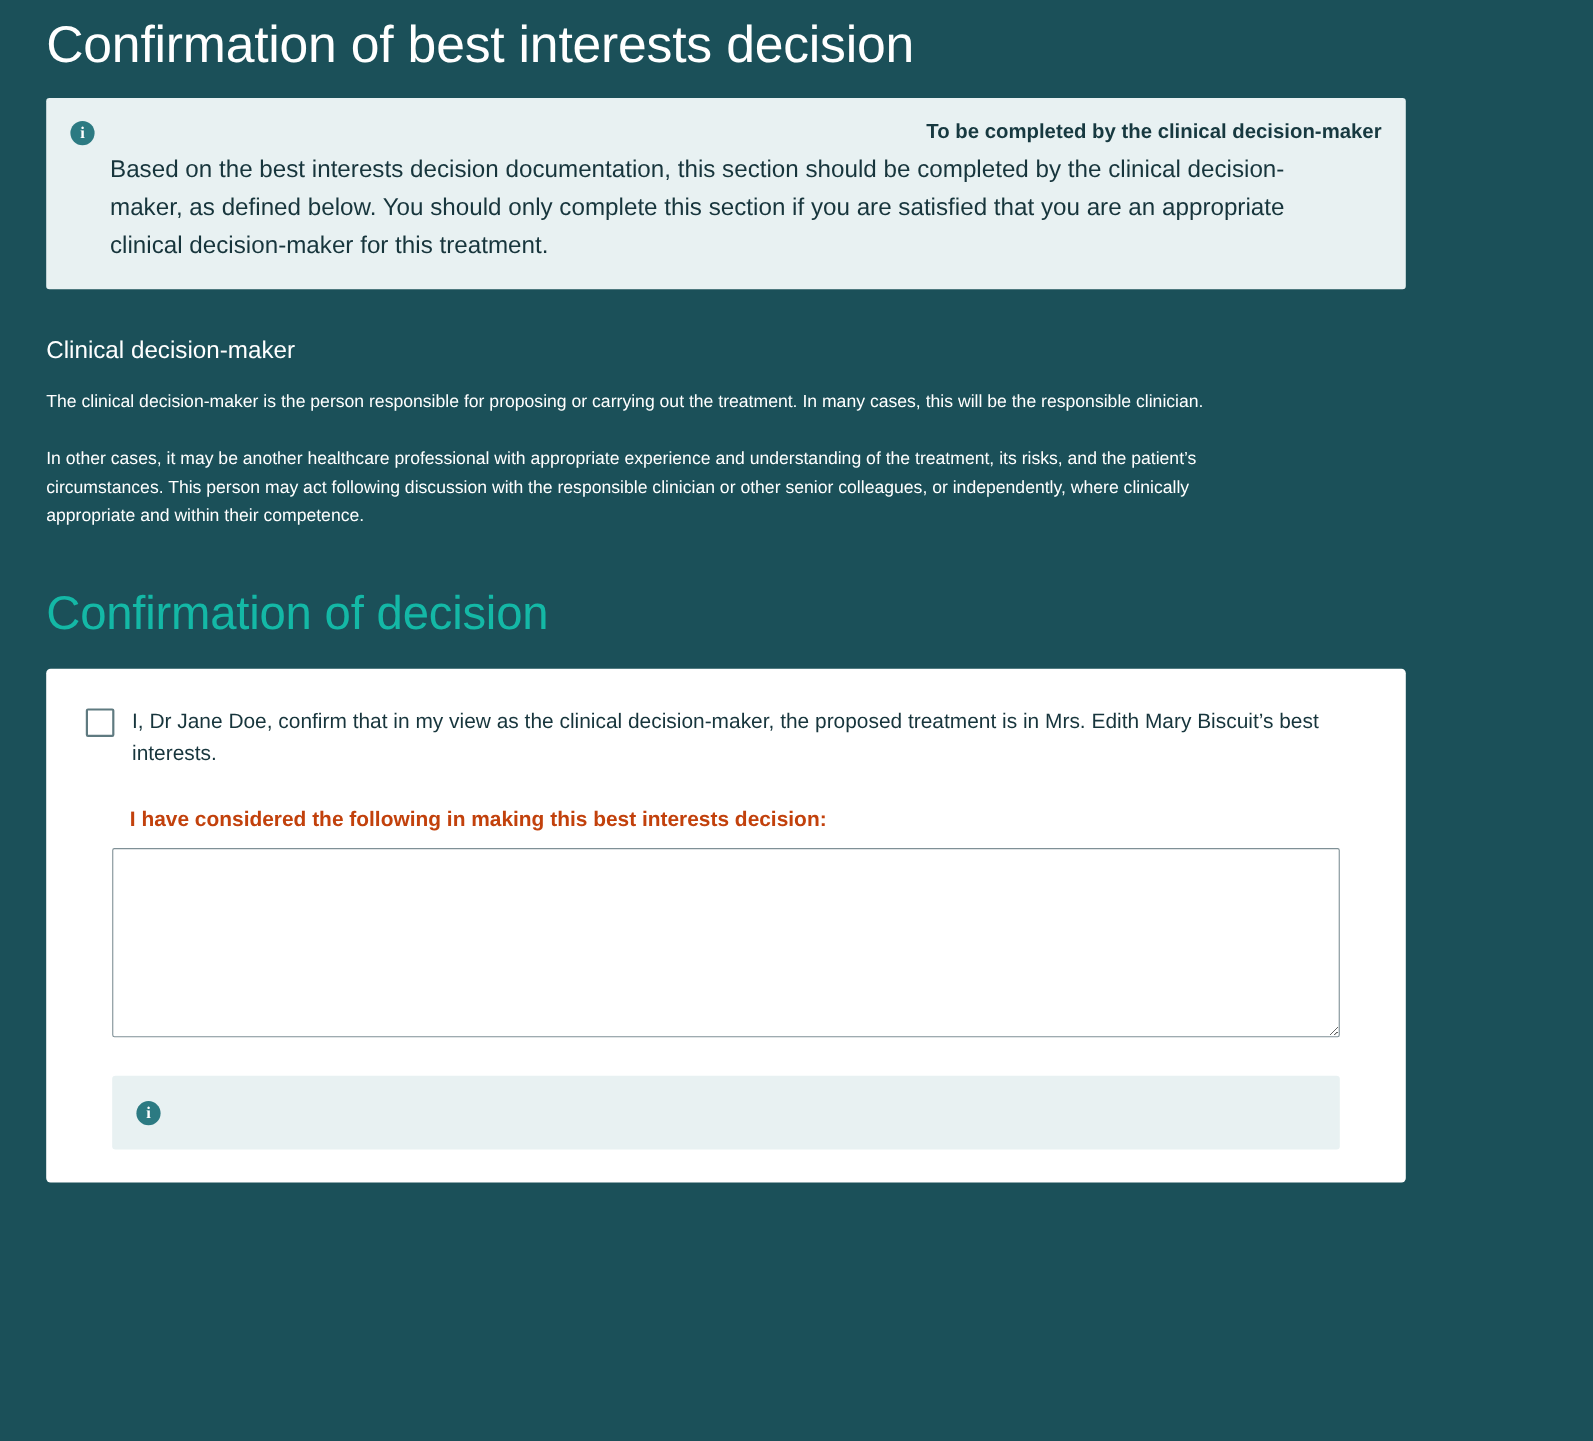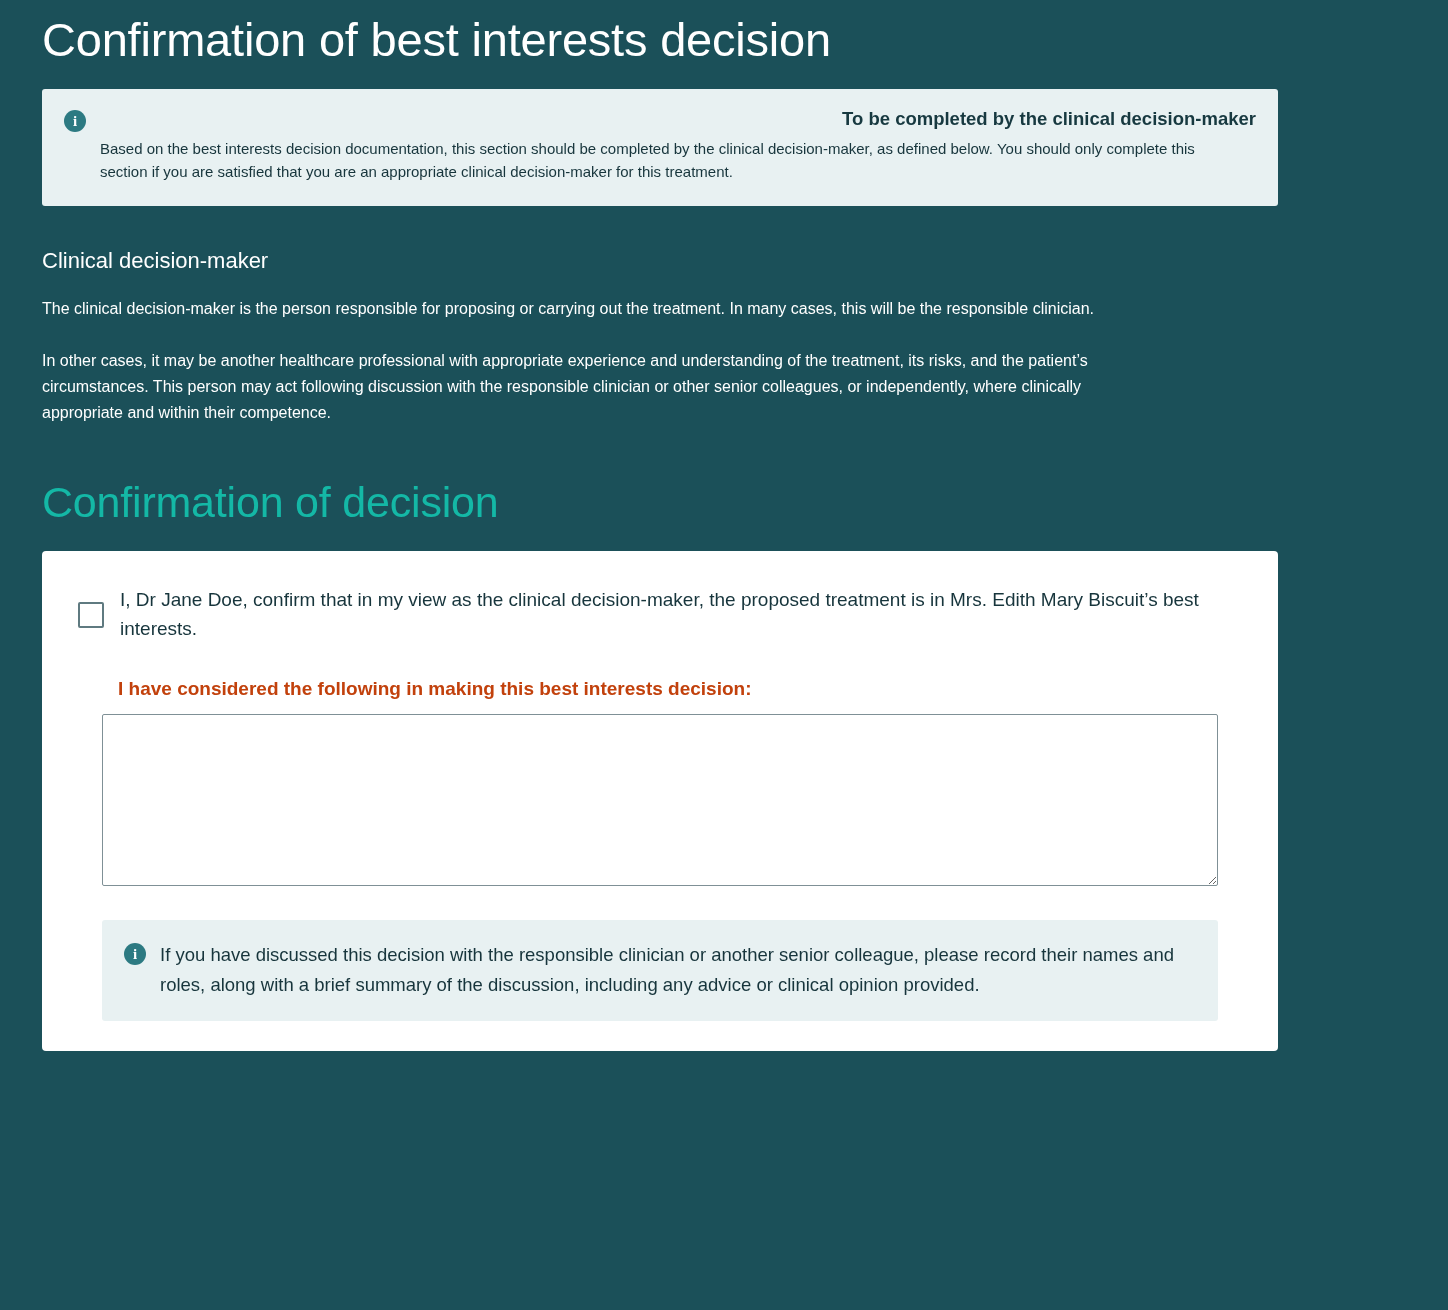--- a/index.html
+++ b/index.html
@@ -54,21 +54,21 @@
   .info-body { flex: 1 1 auto; }
   .info-title {
     font-weight: bold;
     font-size: 18.5px;
     color: #173940;
     margin-bottom: 5px;
     line-height: 1.35;
     text-align: right;
   }
   .info-text {
-    font-size: 15px;
+    font-size: 22px;
     line-height: 1.58;
     color: #17353c;
     max-width: 1130px;
   }
   h2.section-heading {
     font-size: 22px;
     font-weight: normal;
     margin: 42px 0 22px 0;
     color: #ffffff;
   }
@@ -90,21 +90,21 @@
   }
   .card {
     background: #ffffff;
     border-radius: 4px;
     padding: 34px 30px 30px 30px;
     color: #17353c;
     margin-bottom: 28px;
   }
   .check-row {
     display: flex;
-    align-items: center;
+    align-items: flex-start;
     gap: 16px;
     padding: 0 0 0 6px;
   }
   .checkbox {
     flex: 0 0 auto;
     width: 26px;
     height: 26px;
     border: 2px solid #5f7a80;
     border-radius: 2px;
     background: #ffffff;
@@ -184,20 +184,17 @@
     </div>
 
     <label class="field-label">I have considered the following in making this best interests decision:</label>
 
     <div class="textarea-wrap">
       <textarea class="input-area" placeholder="" style=""></textarea>
     </div>
 
     <div class="inner-info">
       <div class="info-icon">i</div>
-      <div class="info-body">
-        <div class="info-text">If you have discussed this decision with the responsible clinician or another senior colleague, please record their names and roles, along with a brief summary of the discussion, including any advice or clinical opinion provided.</div>
-      </div>
     </div>
 
   </div>
 
 </div>
 
 </body></html>

